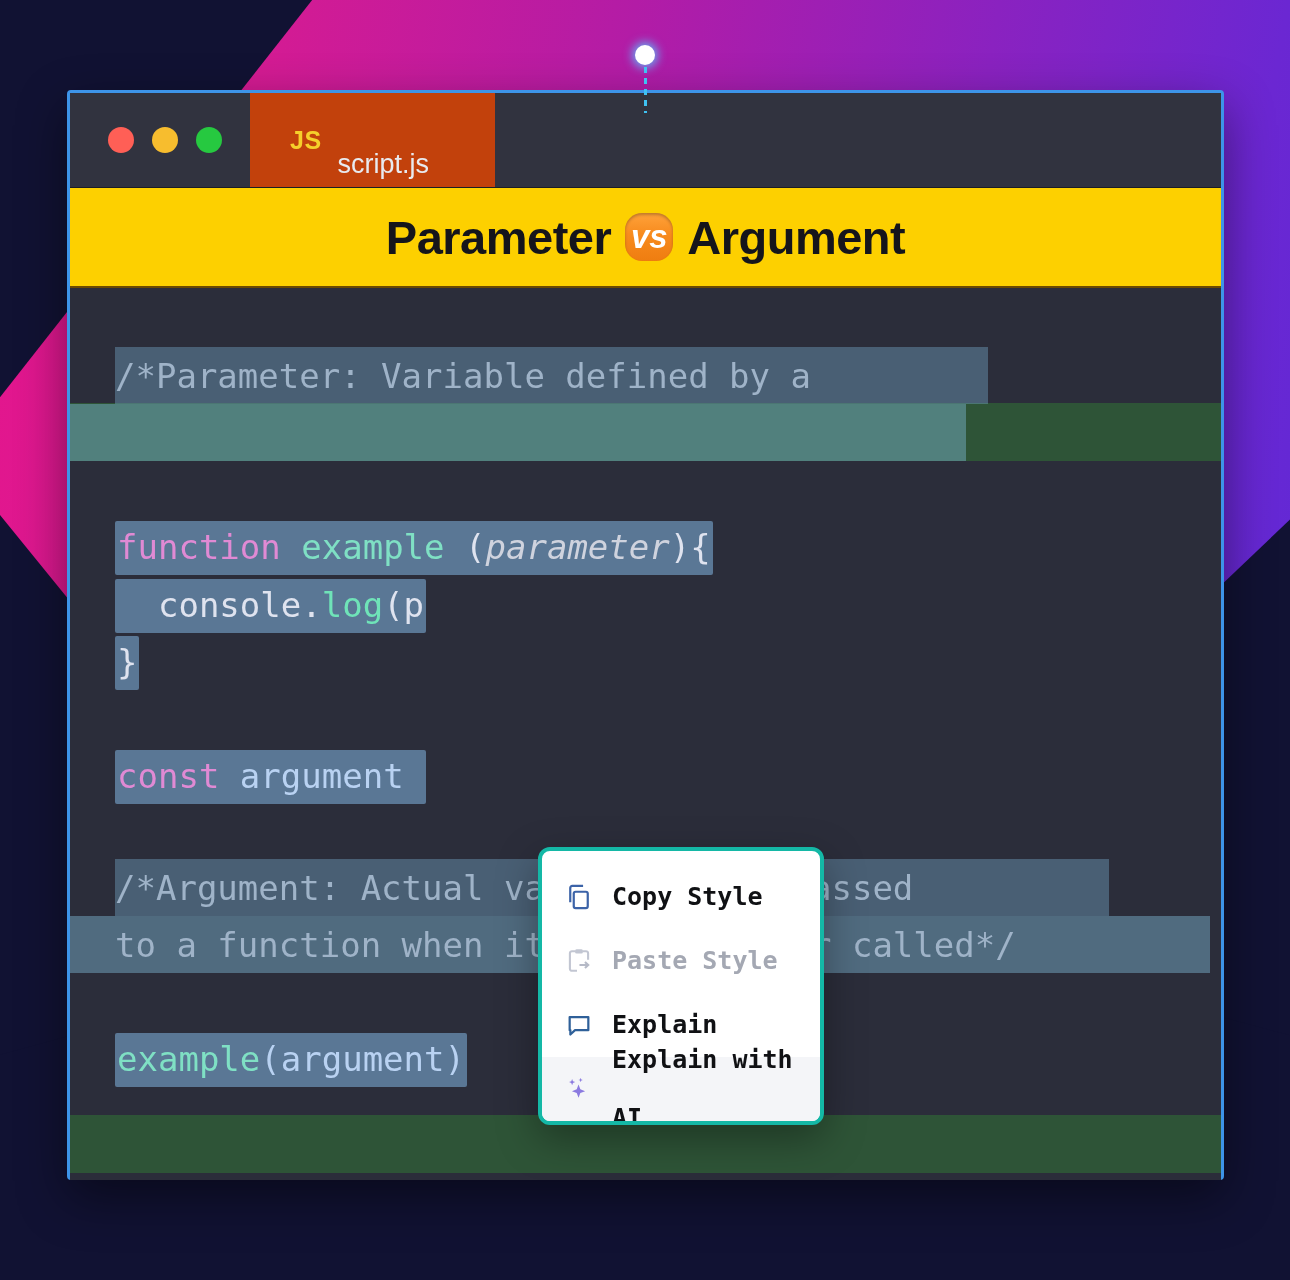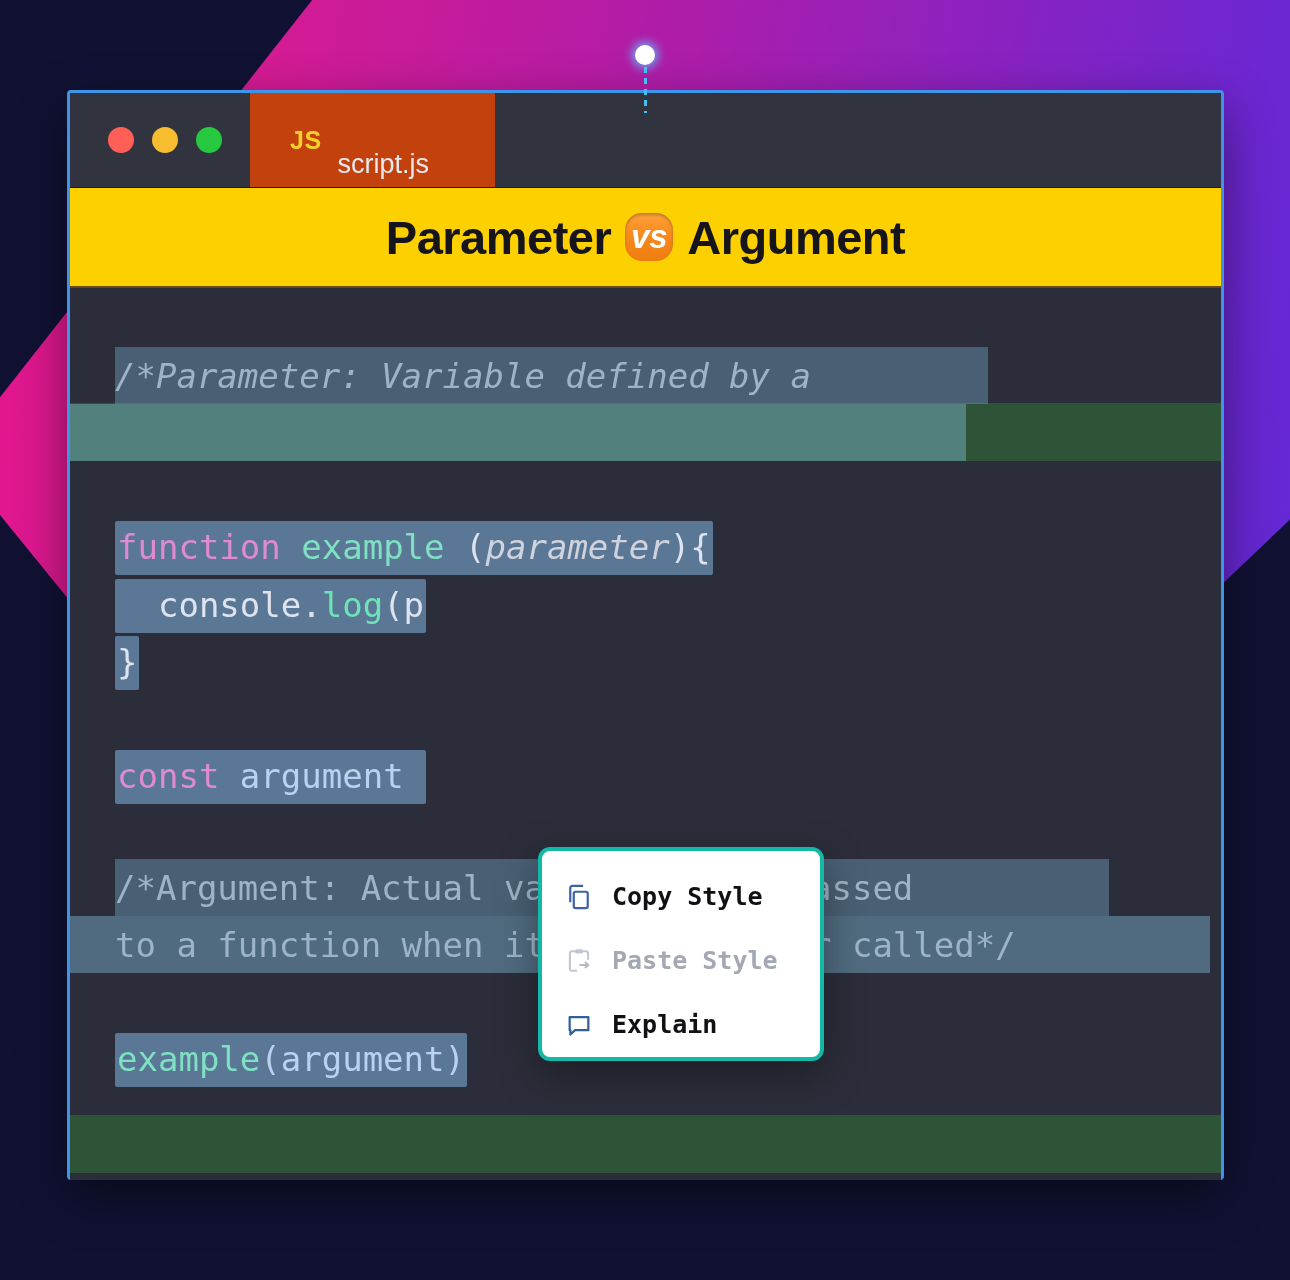--- a/index.html
+++ b/index.html
@@ -179,21 +179,21 @@
   <div id="code">
 
     <div class="line-green" style="top:115px"></div>
     <div class="line-green" style="top:827px"></div>
 
     <div class="wash" style="left:45px;top:59px;width:873px;height:57px;"></div>
     <div class="wash" style="left:0px;top:116px;width:896px;height:57px;background:rgba(125,180,210,.46);"></div>
     <div class="wash" style="left:45px;top:571px;width:994px;height:57px;"></div>
     <div class="wash" style="left:0px;top:628px;width:1140px;height:57px;background:rgba(125,180,210,.46);"></div>
 
-    <div class="codeline" style="left:45px;  top:59px;font-style:italic;"><span class="cm">/*Parameter: Variable defined by a</span></div>
+    <div class="codeline" style="left:45px;  top:59px;"><span class="cm">/*Parameter: Variable defined by a</span></div>
 
     <div class="codeline" style="left:45px;  top:288px;"><span class="sel"><span class="pl">  </span><span class="pl">console.</span><span class="mt">log</span><span class="pl">(p</span></span></div>
 
     <div class="codeline" style="left:45px;  top:230px;"><span class="sel"><span class="kw">function</span> <span class="fn">example</span> <span class="pl">(</span><span class="pm">parameter</span><span class="pl">){</span></span></div>
 
     <div class="codeline" style="left:45px;  top:345px;"><span class="sel"><span class="pl">}</span></span></div>
 
     <div class="codeline" style="left:45px;  top:459px;text-align:center;"><span class="sel"><span class="kw">const</span> <span class="vr">argument</span> </span></div>
 
     <div class="codeline" style="left:45px;  top:571px;"><span class="cm">/*Argument: Actual value that is passed</span></div>
@@ -227,16 +227,26 @@
 
       <div class="mi">
         <span class="ico">
           <svg width="28" height="28" viewBox="0 0 24 24" fill="none" stroke="#2f6099" stroke-width="1.9">
             <path d="M4 5.2h16v11.2H8.6L4.6 20.2v-3.8H4z" stroke-linejoin="round"></path>
           </svg>
         </span>
         <span class="label">Explain</span>
       </div>
 
+      <div class="mi active">
+        <span class="ico">
+          <svg width="28" height="28" viewBox="0 0 24 24" fill="#8b7ae0">
+            <path d="M11.6 8.2l1.55 4.1 4.1 1.55-4.1 1.55-1.55 4.1-1.55-4.1-4.1-1.55 4.1-1.55z"></path>
+            <path d="M6.1 3.4l.72 1.92 1.92.72-1.92.72-.72 1.92-.72-1.92L3.46 6.04l1.92-.72z"></path>
+            <path d="M13.4 2.4l.52 1.38 1.38.52-1.38.52-.52 1.38-.52-1.38-1.38-.52 1.38-.52z"></path>
+          </svg>
+        </span>
+        <span class="label">Explain with AI</span>
+      </div>
 
     </div>
   </div>
 </div>
 
 </body></html>

